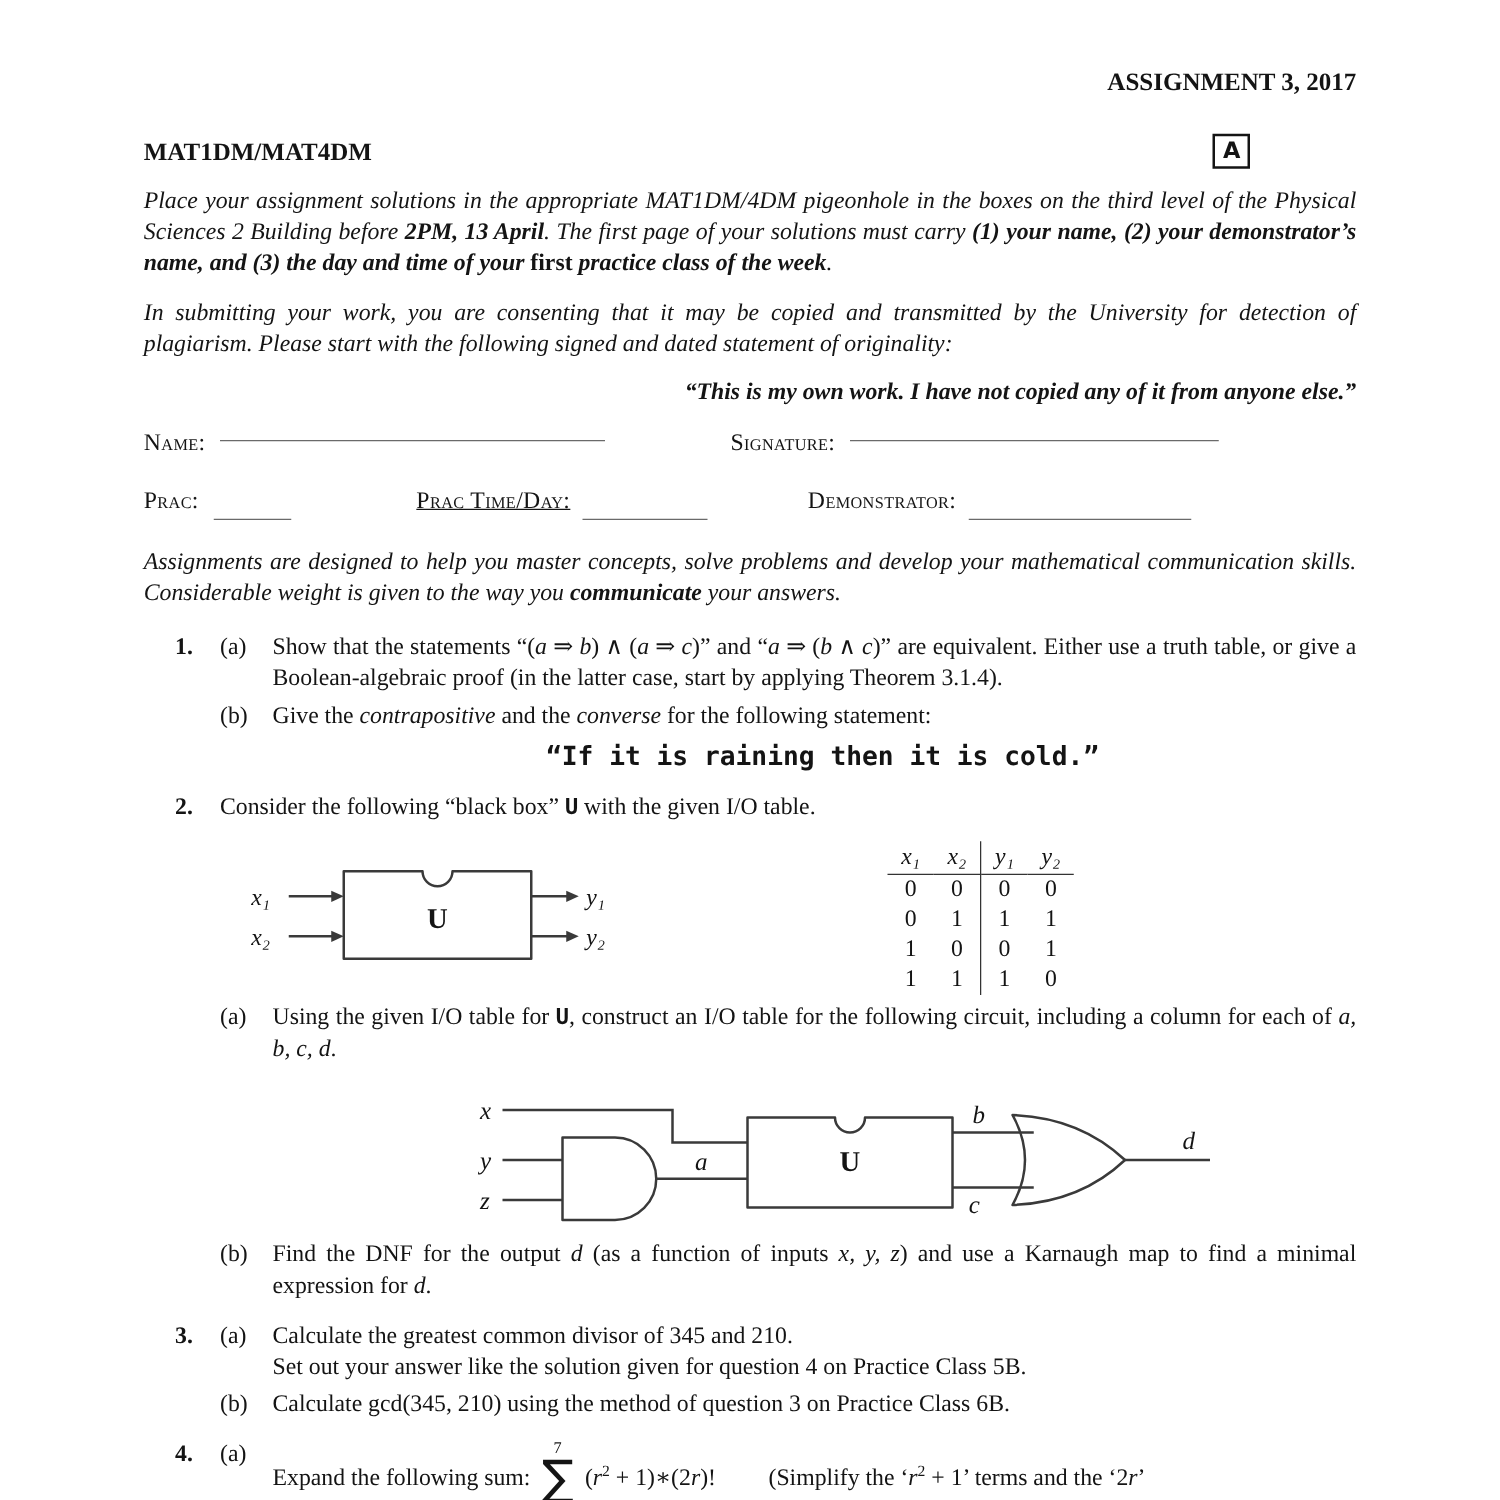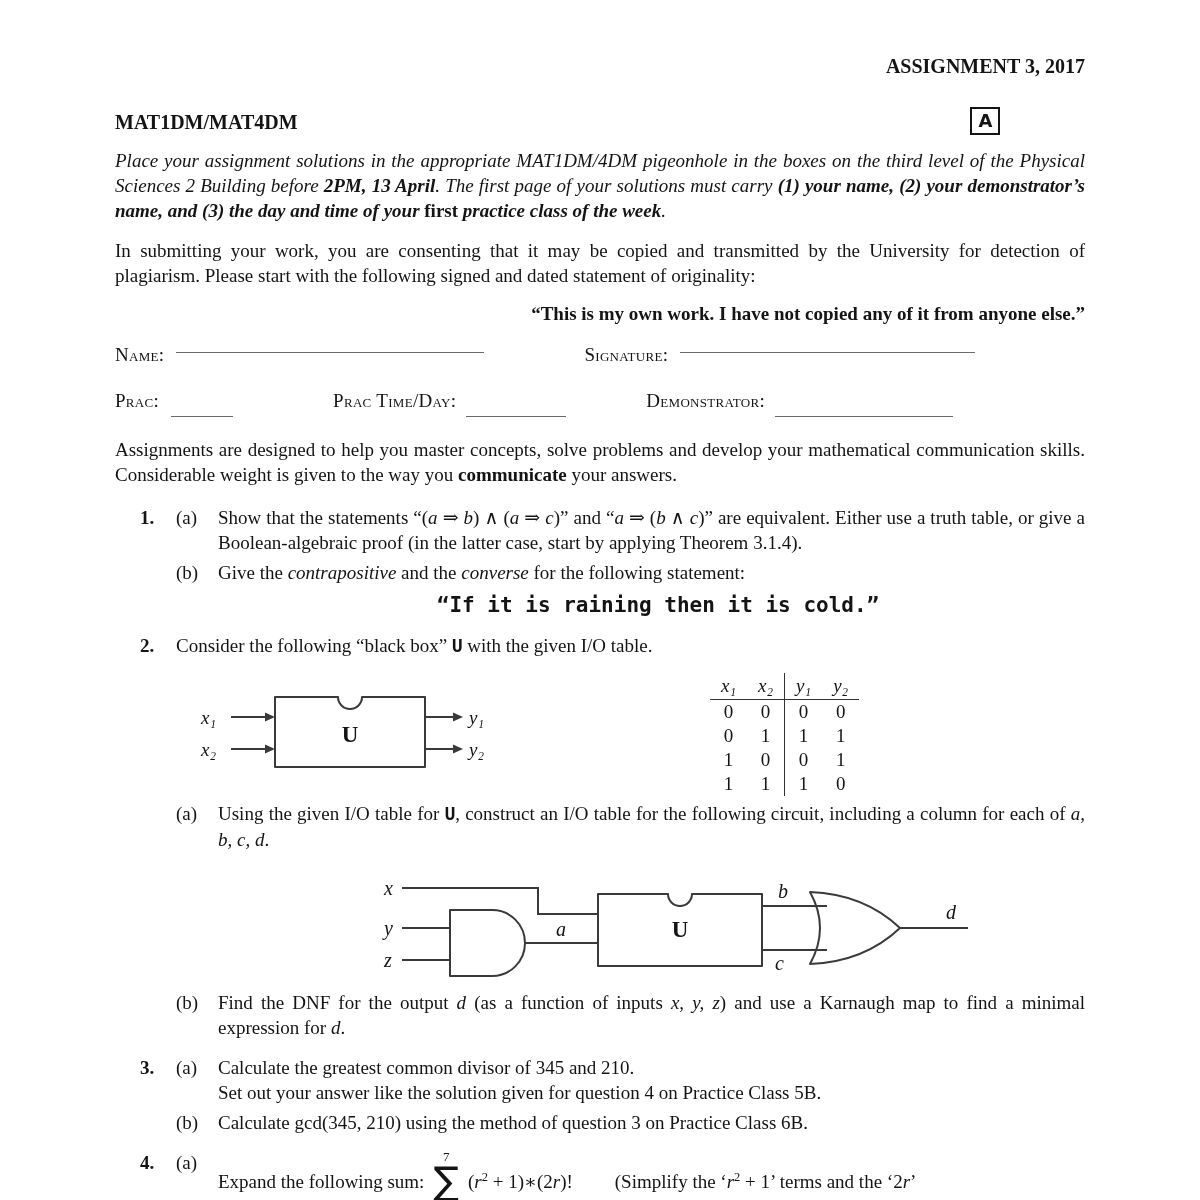--- a/index.html
+++ b/index.html
@@ -3,21 +3,21 @@
 <meta charset="utf-8">
 <style>
   html,body{margin:0;padding:0;width:1200px;height:1200px;overflow:hidden;background:#ffffff;}
   body{font-family:"Liberation Serif","DejaVu Serif",serif;font-size:19px;line-height:25px;color:#141414;}
   .content{padding:54px 115px 0 115px;}
   .hdr{display:flex;justify-content:space-between;align-items:flex-end;}
   .hdr .course{font-weight:bold;font-size:20px;}
   .hdr .right{display:flex;align-items:center;gap:28px;flex-direction:column;}
   .hdr .title{font-weight:bold;font-size:20px;}
   .hdr .corner{border:2.5px solid #141414;font-family:"DejaVu Sans","Liberation Sans",sans-serif;font-weight:bold;font-size:18px;line-height:24px;padding:0 6px;}
-  p{margin:0;}
+  p{margin:0;font-style:italic;}
   .just{text-align:justify;}
   .intro{margin-top:13px;font-style:italic;}
   .intro .up{font-style:normal;margin-top:28px;}
   .consent{margin-top:15px;}
   .quote{margin-top:13px;text-align:right;font-weight:bold;}
   .sc{font-variant:small-caps;letter-spacing:.3px;}
   .sline{display:inline-block;border-bottom:1.5px solid #6a6a6a;position:relative;top:10px;}
   .form1{display:flex;align-items:flex-start;margin-top:16px;}
   .form2{display:flex;align-items:baseline;margin-top:21px;}
   .assign{margin-top:24px;}
@@ -71,21 +71,21 @@
   <div class="form1">
     <span class="sc">Name:</span>
     <span class="sline" style="width:308px;margin-left:12px;"></span>
     <span class="sc" style="margin-left:100px;">Signature:</span>
     <span class="sline" style="width:295px;margin-left:12px;"></span>
   </div>
 
   <div class="form2">
     <span class="sc">Prac:</span>
     <span class="sline" style="width:62px;margin-left:12px;"></span>
-    <span class="sc" style="margin-left:100px;">Prac Time/Day:</span>
+    <span class="sc" style="margin-left:100px;text-decoration:underline;">Prac Time/Day:</span>
     <span class="sline" style="width:100px;margin-left:10px;"></span>
     <span class="sc" style="margin-left:80px;">Demonstrator:</span>
     <span class="sline" style="width:178px;margin-left:10px;"></span>
   </div>
 
   <p class="assign just">Assignments are designed to help you master concepts, solve problems and develop your mathematical communication skills. Considerable weight is given to the way you <b>communicate</b> your answers.</p>
 
   <div class="qs">
 
     <div class="q">

